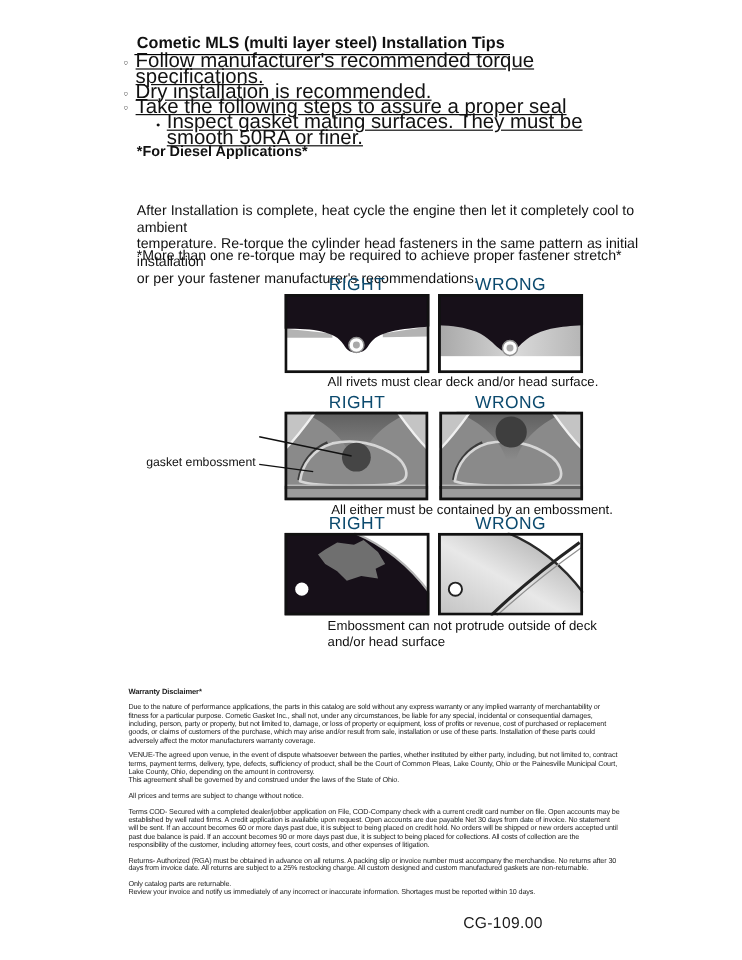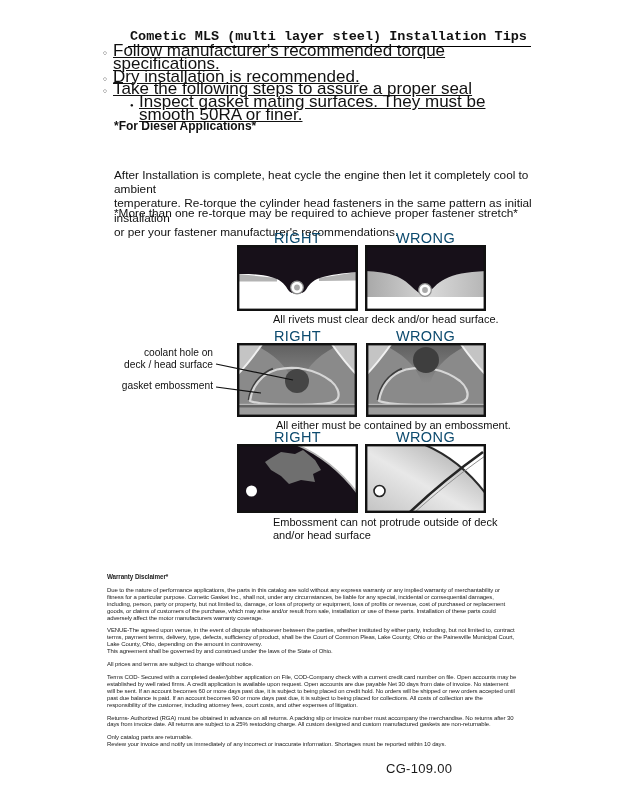--- a/index.html
+++ b/index.html
@@ -30,21 +30,21 @@
   .disc h3{font-size:6.3px;margin:0 0 6px 0;}
   .disc p{margin:0 0 6px 0;}
 
   .pageno{font-size:13px;color:#1a1a1a;letter-spacing:.3px;}
 </style>
 </head>
 <body>
 
 <div id="page">
 
-  <div class="abs" style="left:128px;top:27px;font-family:Liberation Mono, monospace;">
+  <div class="abs" style="left:112px;top:27px;">
     <span class="title">Cometic MLS (multi layer steel) Installation Tips</span>
   </div>
 
   <div class="abs bullets" style="left:104px;top:45px;">
     <div class="bullet"><span>Follow manufacturer's recommended torque specifications.</span></div>
     <div class="bullet"><span>Dry installation is recommended.</span></div>
     <div class="bullet"><span>Take the following steps to assure a proper seal</span></div>
     <div class="subbullet"><span>Inspect gasket mating surfaces.  They must be smooth 50RA or finer.</span></div>
   </div>
 
@@ -82,22 +82,20 @@
     <circle cx="60" cy="45" r="6.3" fill="#fdfdfd" stroke="#8f8f8f" stroke-width="1.2"></circle>
     <circle cx="60" cy="45" r="2.9" fill="#a8a8a8"></circle>
     <rect x="1.2" y="1.2" width="118.6" height="63.6" fill="none" stroke="#111" stroke-width="2.4"></rect>
   </svg>
 
   <div class="abs caption" style="left:237px;top:313px;">All rivets must clear deck and/or head surface.</div>
 
   <div class="abs rw-label" style="left:237px;top:328px;">RIGHT</div>
   <div class="abs rw-label" style="left:365px;top:328px;">WRONG</div>
 
-  <div class="abs ann pre" style="left:100px;top:347px;">coolant hole on
-deck / head surface</div>
   <div class="abs ann" style="left:100px;top:380px;">gasket embossment</div>
 
   <svg class="abs diagram" style="left:237px;top:343px;" width="120" height="74" viewBox="0 0 120 74">
     <defs>
       <linearGradient id="pkR" x1="0" y1="0" x2="0" y2="1">
         <stop offset="0" stop-color="#5e5e5e"></stop>
           <stop offset="1" stop-color="#8a8a8a"></stop>
       </linearGradient>
     </defs>
     <rect x="0" y="0" width="120" height="74" fill="#8a8a8a"></rect>

